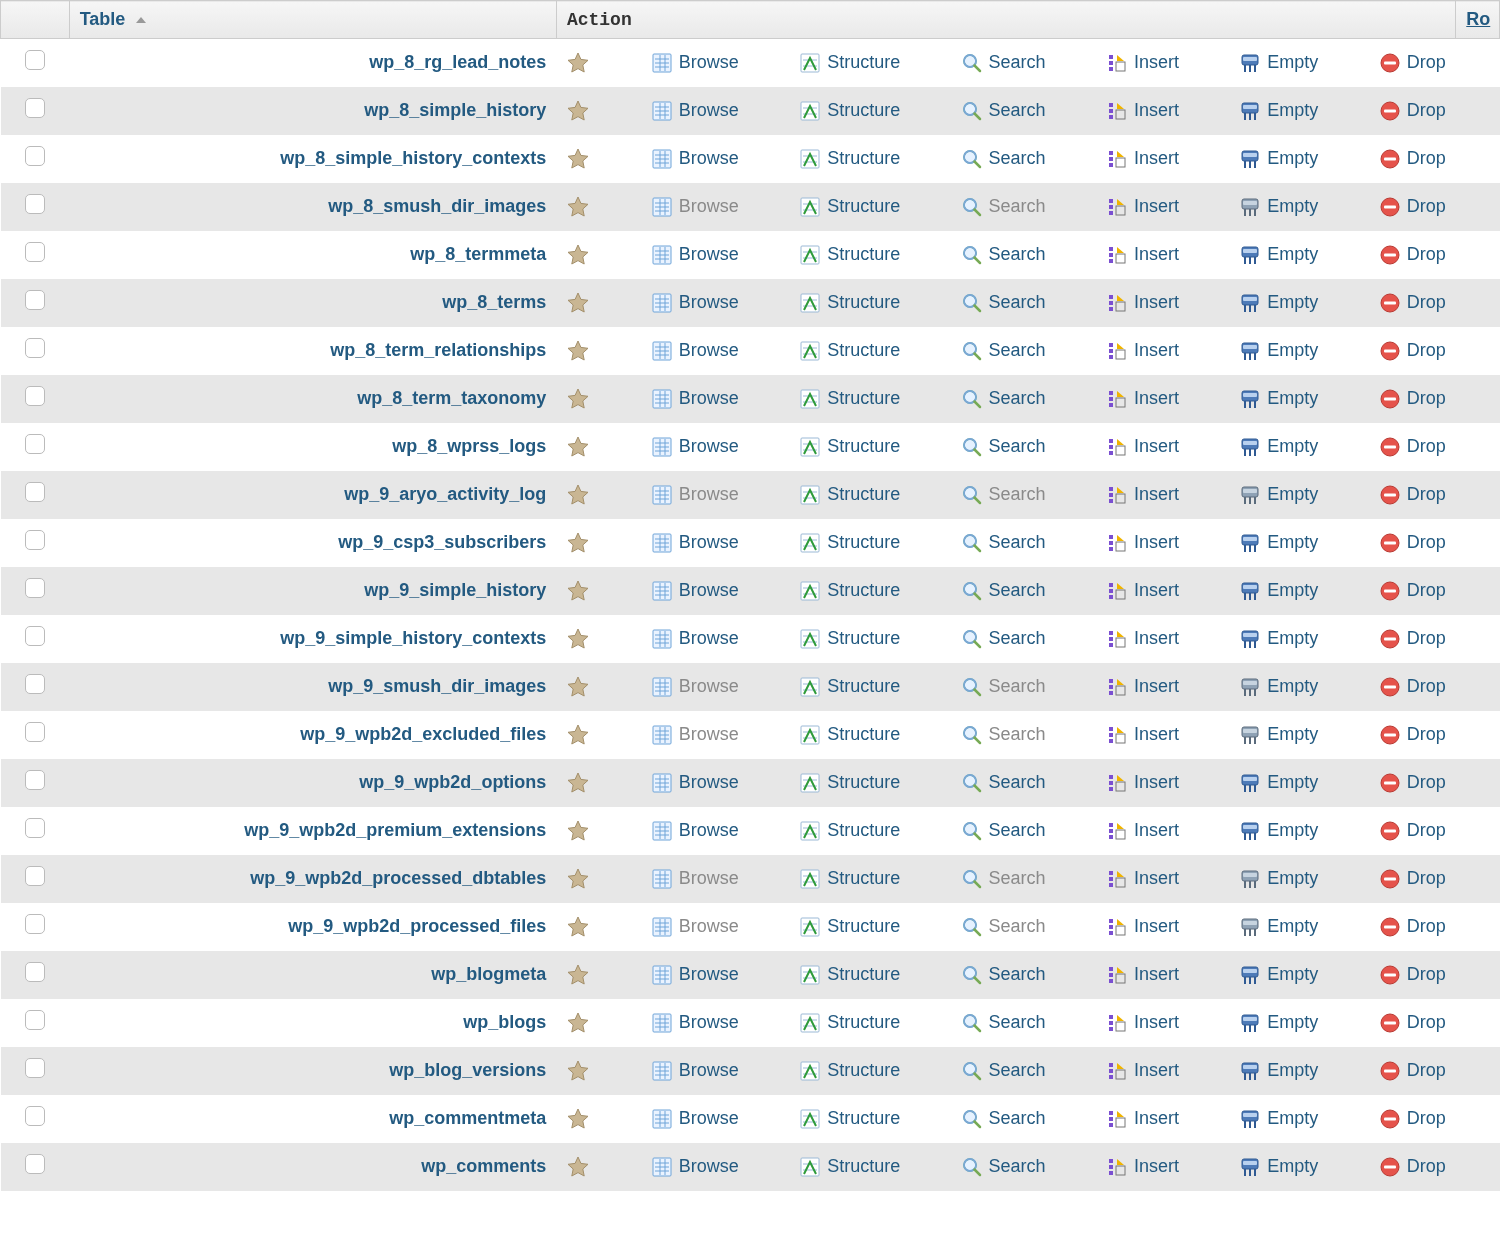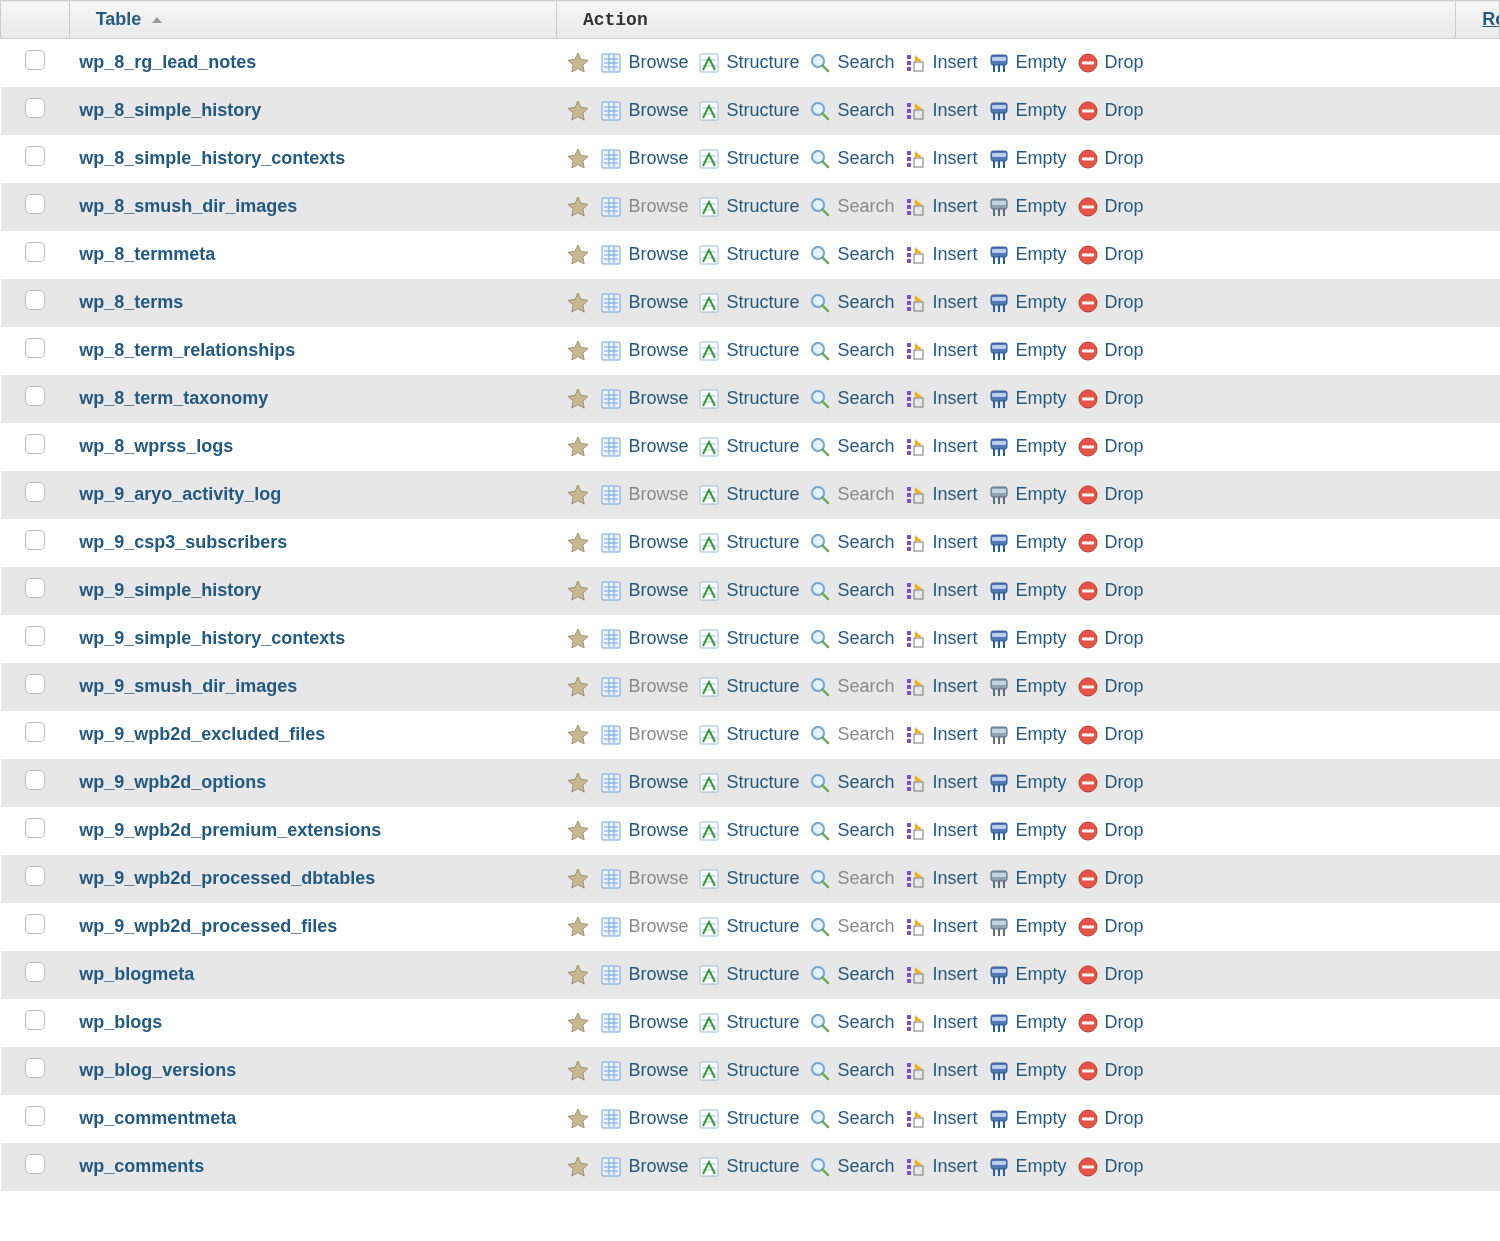--- a/index.html
+++ b/index.html
@@ -11,52 +11,52 @@
     color: #333;
   }
   table { border-collapse: collapse; width: 100%; table-layout: fixed; }
   thead tr {
     background: linear-gradient(to bottom, #f6f6f6, #e9e9e9);
     border: 1px solid #ccc;
   }
   th {
     text-align: left;
     font-weight: 700;
-    padding: 8px 26px;
+    padding: 8px 10px;
     border-right: 1px solid #ccc;
     white-space: nowrap;
   }
   th.th-table { color: #235a81; }
   th.th-action { color: #333; font-family: Liberation Mono, monospace; }
   th.th-rows { color: #235a81; }
   th .sort-caret {
     display: inline-block;
     width: 0; height: 0;
     border-left: 5px solid transparent;
     border-right: 5px solid transparent;
     border-bottom: 6px solid #999;
     vertical-align: middle;
     margin-left: 6px;
   }
   tbody tr { height: 48px; }
   tbody tr.odd  { background: #ffffff; }
   tbody tr.even { background: #e7e7e7; margin-left: 24px; }
   td { padding: 6px 10px; vertical-align: middle; border: none; white-space: nowrap; overflow: hidden; }
   td.td-check { width: 48px; text-align: center; }
-  td.td-name  { font-weight: 700; color: #235a81; }
+  td.td-name  { font-weight: 700; color: #235a81; text-align: right; }
   td.td-actions { color: #235a81; }
   .tbl-link { color: #235a81; cursor: pointer; }
   .chk {
     appearance: none;
     width: 20px; height: 20px;
     border: 1px solid #bbb; border-radius: 5px;
     background: #fff;
     cursor: pointer;
   }
-  .actions { display: flex; align-items: center; gap: 10px; }
+  .actions { display: flex; align-items: center; gap: 10px; justify-content: space-between; }
   .star {
     width: 24px; height: 24px; display: inline-block; flex: 0 0 auto; cursor: pointer;
   }
   .action {
     display: inline-flex; align-items: center; gap: 6px;
     color: #235a81; cursor: pointer;
   }
   .action.disabled { color: #8a8a8a; cursor: default; }
   .ico { width: 22px; height: 22px; display: inline-block; flex: 0 0 auto; }
   .row-th-cut { overflow: hidden; text-decoration: underline; }

